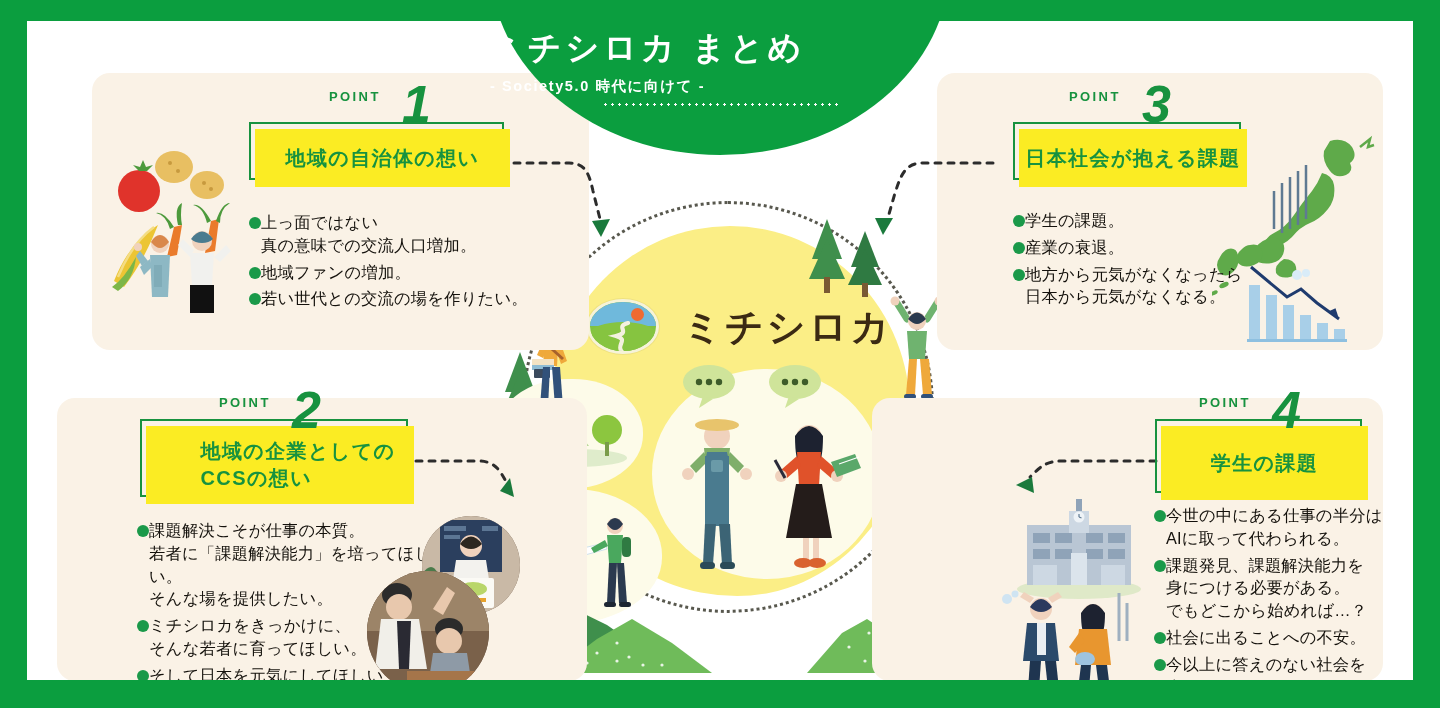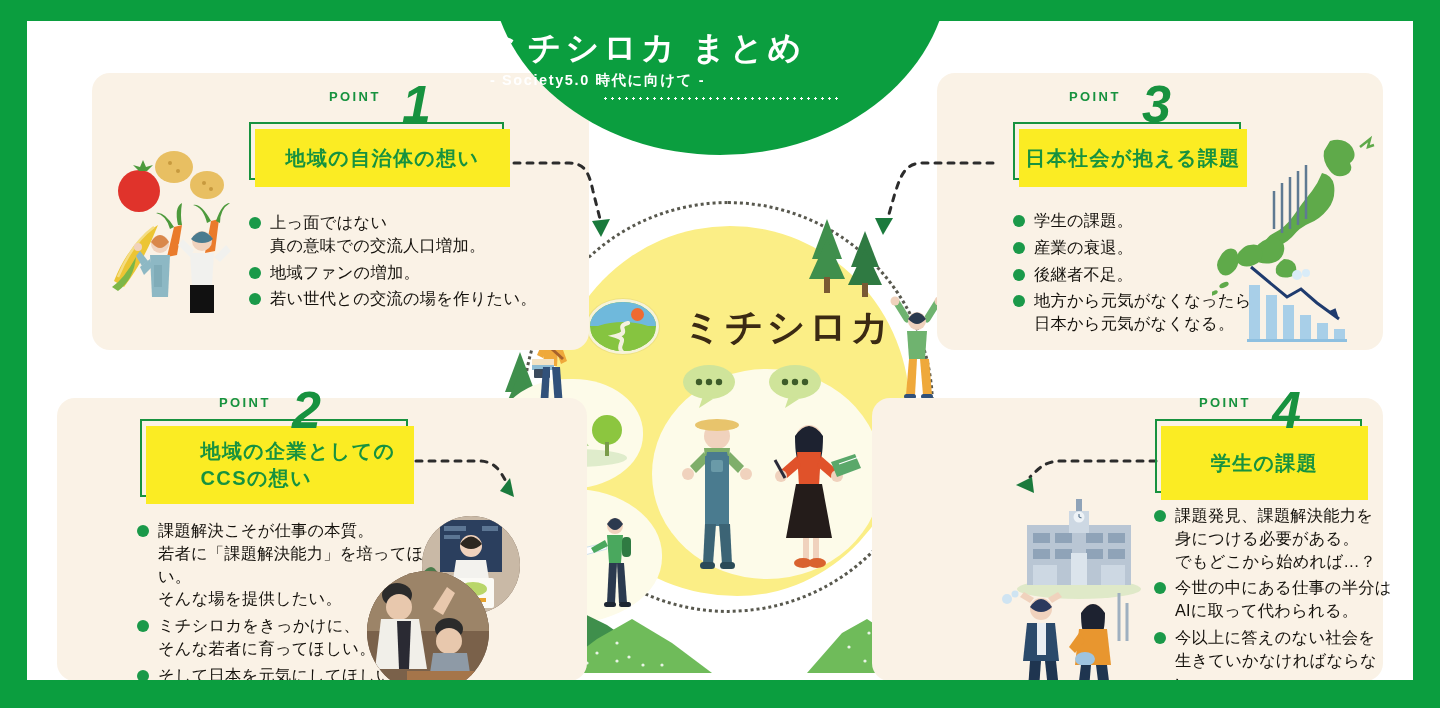--- a/index.html
+++ b/index.html
@@ -40,21 +40,21 @@
     font-size: 33px;
     font-weight: bold;
     letter-spacing: 4px;
     line-height: 1;
   }
   .header-sub {
     color: #ffffff;
     font-size: 14.5px;
     font-weight: bold;
     letter-spacing: 1.6px;
-    margin-top: 7px;
+    margin-top: 13px;
   }
   .header-dots {
     margin: 7px auto 0;
     width: 236px; height: 3px;
     background-image: radial-gradient(circle, #ffffff 1.1px, transparent 1.3px);
     background-size: 7px 3px;
     background-repeat: repeat-x;
   }
 
   
@@ -157,21 +157,21 @@
     display: flex; align-items: center; justify-content: center;
   }
   .title-text {
     position: relative; z-index: 2;
     color: #17923f; font-size: 20px; font-weight: bold;
     letter-spacing: 1.4px; line-height: 1.35; text-align: left;
   }
 
   .bullets { position: absolute; z-index: 14; }
   .bullet {
-    display: flex; align-items: flex-start; gap: 9px;
+    display: flex; align-items: flex-start; 
     margin-bottom: 4px;
   }
   .dot {
     flex: 0 0 auto;
     width: 12px; height: 12px; border-radius: 50%;
     background: #1a9949; margin-top: 6px;
   }
   .btext {
     font-size: 16.3px; color: #14110c; line-height: 1.4;
     font-weight: 500; letter-spacing: .2px;
@@ -555,24 +555,20 @@
       <div class="bullet">
         <span class="dot"></span>
         <span class="btext">学生の課題。</span>
       </div>
       <div class="bullet">
         <span class="dot"></span>
         <span class="btext">産業の衰退。</span>
       </div>
       <div class="bullet">
         <span class="dot"></span>
-        <span class="btext">後継者不足。</span>
-      </div>
-      <div class="bullet">
-        <span class="dot"></span>
         <span class="btext">地方から元気がなくなったら
 日本から元気がなくなる。</span>
       </div>
     </div>
 
     <svg class="ill" style="left:1185px; top:112px;" width="170" height="210" viewBox="0 0 170 210">
       <path d="M118 8 q14 -4 22 6 q6 10 -2 16 q4 8 -4 12 q-10 4 -16 -4 q-8 -10 -6 -20 Z" fill="#5faa4a"></path>
       <path d="M110 40 q10 2 12 12 q2 14 -6 24 q-8 10 -18 14 q-10 4 -18 14 q-8 8 -18 10 q-6 2 -10 -2 q2 -8 10 -12 q12 -6 20 -18 q8 -12 18 -24 q6 -8 10 -18Z" fill="#5faa4a"></path>
       <path d="M62 104 q12 4 10 14 q-2 10 -12 12 q-12 2 -18 -4 q-4 -6 2 -12 q6 -8 18 -10Z" fill="#5faa4a"></path>
       <path d="M38 112 q10 -2 12 6 q2 10 -8 14 q-10 4 -16 -2 q-4 -8 4 -14 q4 -4 8 -4Z" fill="#5faa4a"></path>
@@ -613,28 +609,32 @@
     </div>
     <div class="title-wrap" style="left:1128px; top:398px; width:207px; height:74px;">
       <div class="title-outline"></div>
       <div class="title-box">
         <span class="title-text">学生の課題</span>
       </div>
     </div>
     <div class="bullets" style="left:1127px; top:483px; width:245px;">
       <div class="bullet">
         <span class="dot"></span>
+        <span class="btext">今世の中にある仕事の半分は
+AIに取って代わられる。</span>
+      </div>
+      <div class="bullet">
+        <span class="dot"></span>
         <span class="btext">課題発見、課題解決能力を
 身につける必要がある。
 でもどこから始めれば…？</span>
       </div>
       <div class="bullet">
         <span class="dot"></span>
-        <span class="btext">今世の中にある仕事の半分は
-AIに取って代わられる。</span>
+        <span class="btext">社会に出ることへの不安。</span>
       </div>
       <div class="bullet">
         <span class="dot"></span>
         <span class="btext">今以上に答えのない社会を
 生きていかなければならない。</span>
       </div>
     </div>
 
     <svg class="ill" style="left:982px; top:470px;" width="140" height="110" viewBox="0 0 140 110">
       <ellipse cx="70" cy="98" rx="62" ry="10" fill="#dfe9c8"></ellipse>

